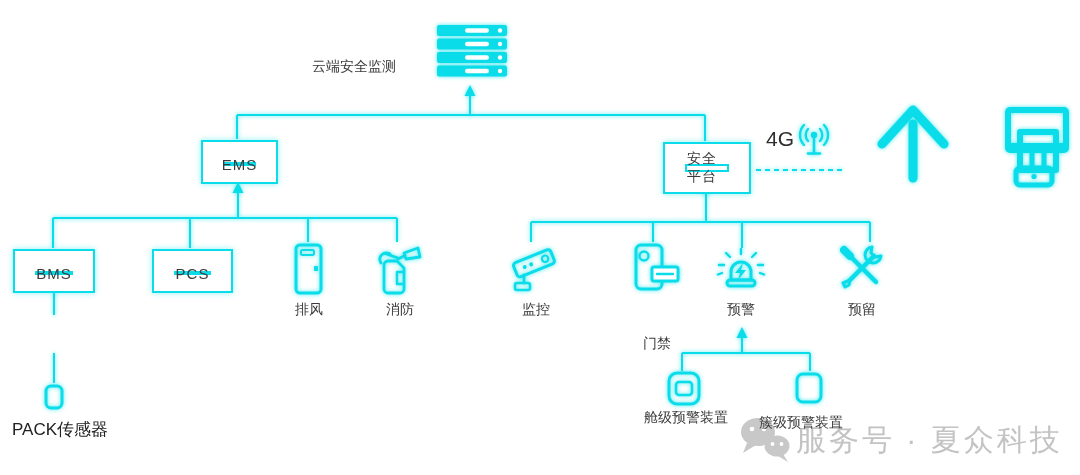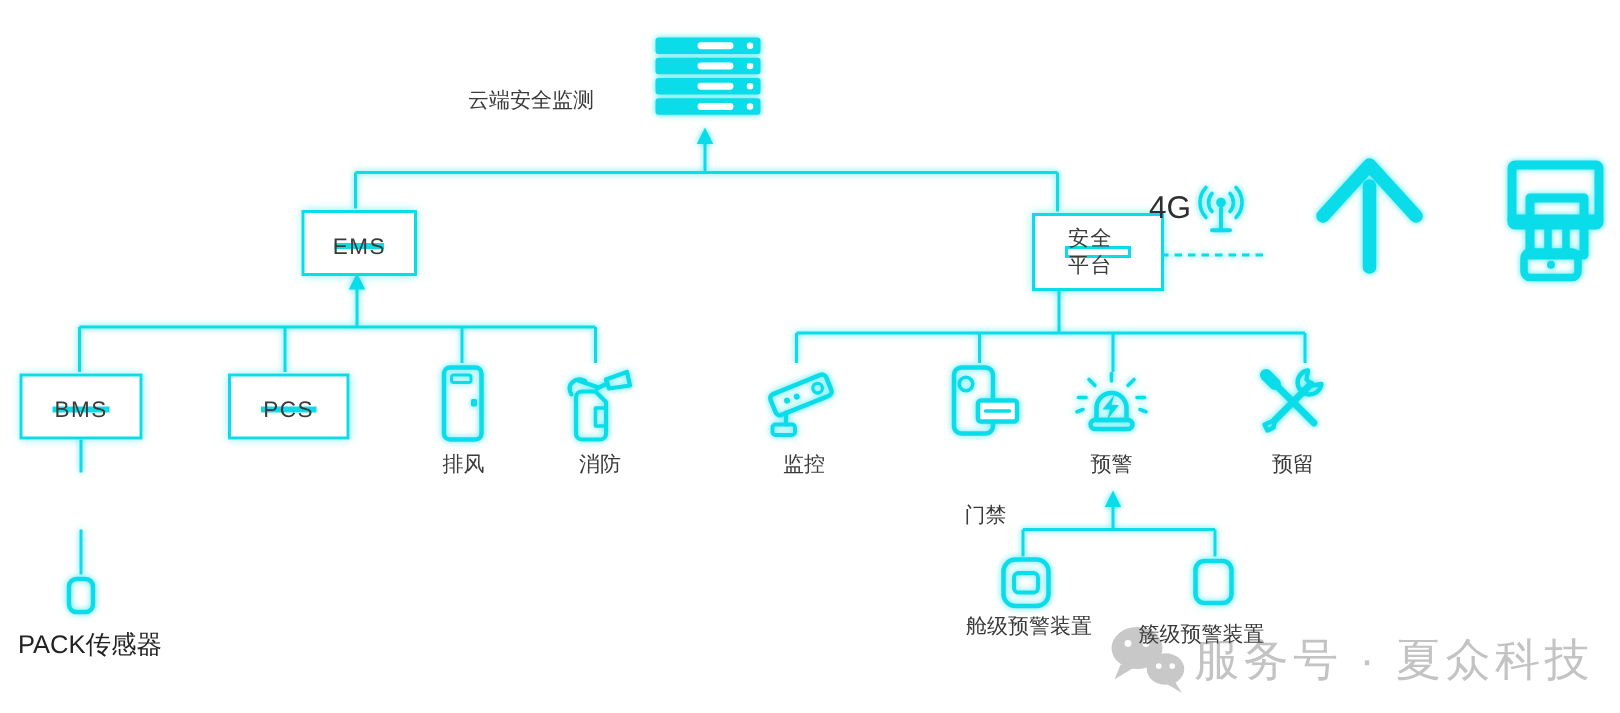--- a/index.html
+++ b/index.html
@@ -112,21 +112,21 @@
         <rect x="28" y="43.7" width="24" height="4.6" rx="2.3"></rect>
           <circle cx="63" cy="46" r="2.2"></circle>
       </g>
     </g>
   </svg>
   <div class="lbl z3" style="left:312px;top:58px;">云端安全监测</div>
 
   <div class="frame z2" style="left:201px;top:140px;width:77px;height:37px;">
     <div class="inner">EMS</div>
   </div>
-  <div class="frame z2" style="left:663px;top:142px;width:88px;height:52px;margin-left:25px;">
+  <div class="frame z2" style="left:663px;top:142px;width:88px;height:52px;">
     <div class="inner" style="font-size:14px;">安全平台</div>
   </div>
 
   <div class="lbl z3" style="left:766px;top:127px;font-size:21px;color:#2e2e2e;">4G</div>
   <svg class="abs glow z2" width="34" height="40" style="left:797px;top:122px;">
     <circle class="fill" cx="17" cy="13" r="3.2"></circle>
     <path class="stroke" stroke-width="2.4" d="M11,7 a9,9 0 0 0 0,12"></path>
     <path class="stroke" stroke-width="2.4" d="M23,7 a9,9 0 0 1 0,12"></path>
     <path class="stroke" stroke-width="2.4" d="M7,3 a14.5,14.5 0 0 0 0,20"></path>
     <path class="stroke" stroke-width="2.4" d="M27,3 a14.5,14.5 0 0 1 0,20"></path>

